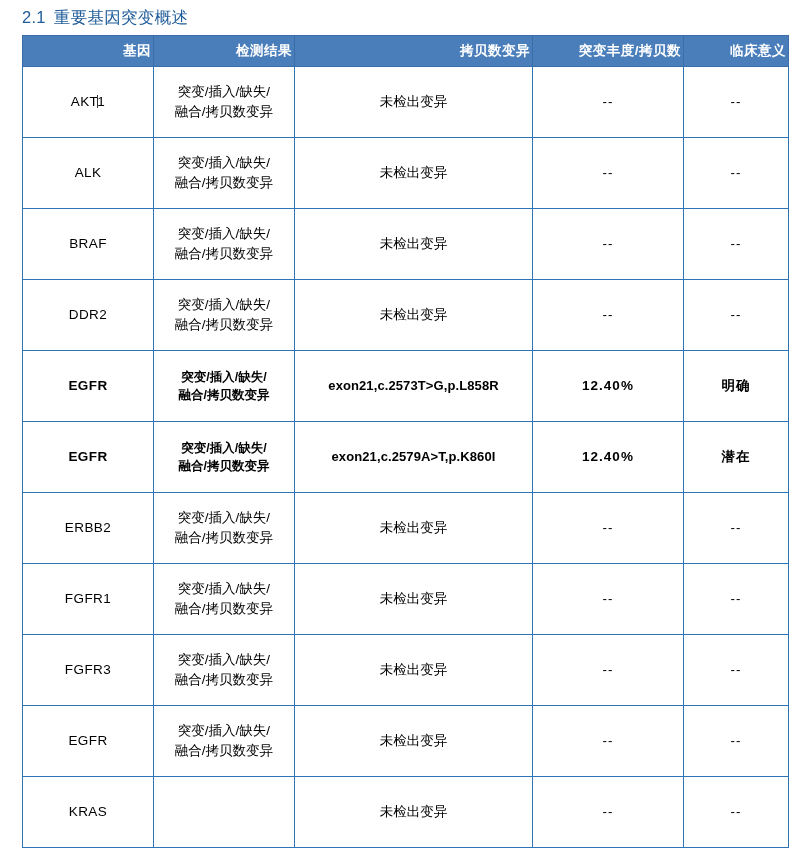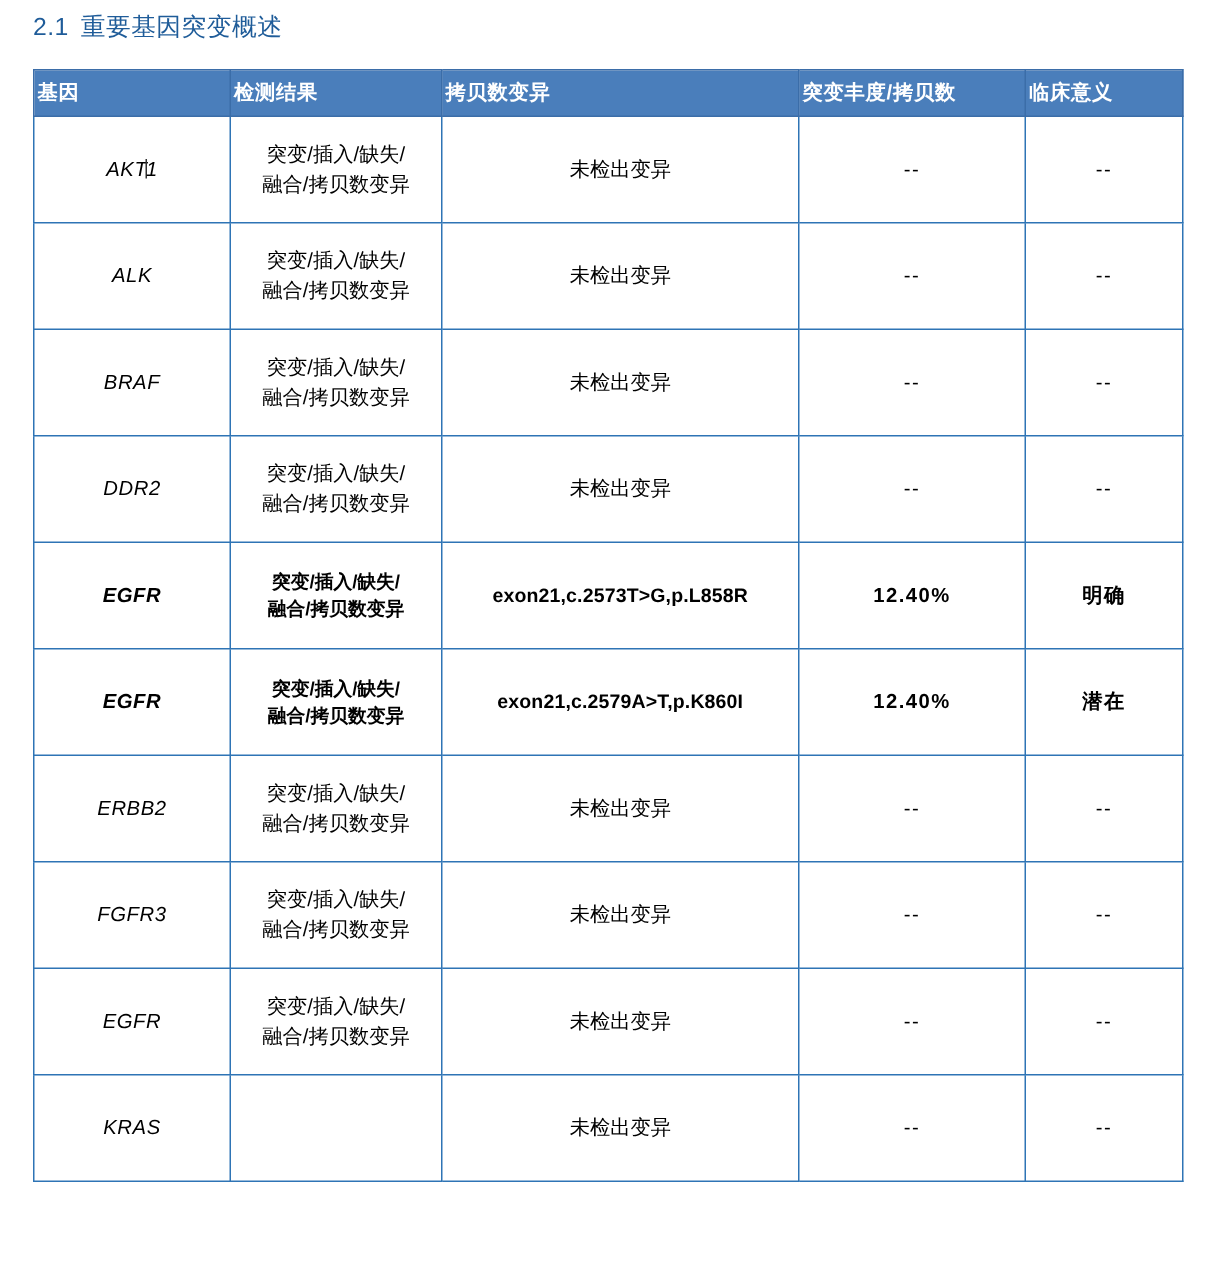--- a/index.html
+++ b/index.html
@@ -17,21 +17,21 @@
   .page {
     position: relative;
     width: 807px;
     height: 854px;
     box-sizing: border-box;
     padding: 0;
   }
   .section-title {
     font-size: 16.5px;
     color: #1F5C99;
-    padding: 7px 0 17px 22px;
+    padding: 7px 0 6px 22px;
     letter-spacing: 0.3px;
     white-space: nowrap;
   }
   .section-title .num {
     margin-right: 8px;
   }
   table.report {
     border-collapse: collapse;
     table-layout: fixed;
     width: 766px;
@@ -42,40 +42,39 @@
   table.report col.c1 { width: 141px; }
   table.report col.c2 { width: 238px; }
   table.report col.c3 { width: 151px; }
   table.report col.c4 { width: 105px; }
 
   table.report thead th {
     background: #4A7EBB;
     color: #ffffff;
     font-size: 13.5px;
     font-weight: bold;
-    text-align: left;
+    text-align: right;
     height: 30px;
     padding: 0 2px;
     border: 1px solid #3B6DA8;
     letter-spacing: 0.5px;
   }
   table.report tbody td {
     border: 1px solid #2E74B5;
     text-align: center;
     vertical-align: middle;
     font-size: 13.5px;
     height: 66px;
     padding: 2px 3px;
     line-height: 1.45;
     color: #000000;
   }
   td.gene {
     font-size: 14px;
     letter-spacing: 0.4px;
-    font-style: italic;
   }
   td.content {
     font-size: 13px;
     line-height: 1.5;
   }
   td.content .l1, td.content .l2 {
     display: block;
     white-space: nowrap;
   }
   td.result {
@@ -197,20 +196,30 @@
           <td class="gene">ERBB2</td>
           <td class="content">
             <span class="l1">突变/插入/缺失/</span>
             <span class="l2">融合/拷贝数变异</span>
           </td>
           <td class="result">未检出变异</td>
           <td class="abundance dash">--</td>
           <td class="significance dash">--</td>
         </tr>
         <tr>
+          <td class="gene">FGFR1</td>
+          <td class="content">
+            <span class="l1">突变/插入/缺失/</span>
+            <span class="l2">融合/拷贝数变异</span>
+          </td>
+          <td class="result">未检出变异</td>
+          <td class="abundance dash">--</td>
+          <td class="significance dash">--</td>
+        </tr>
+        <tr>
           <td class="gene">FGFR3</td>
           <td class="content">
             <span class="l1">突变/插入/缺失/</span>
             <span class="l2">融合/拷贝数变异</span>
           </td>
           <td class="result">未检出变异</td>
           <td class="abundance dash">--</td>
           <td class="significance dash">--</td>
         </tr>
         <tr>

